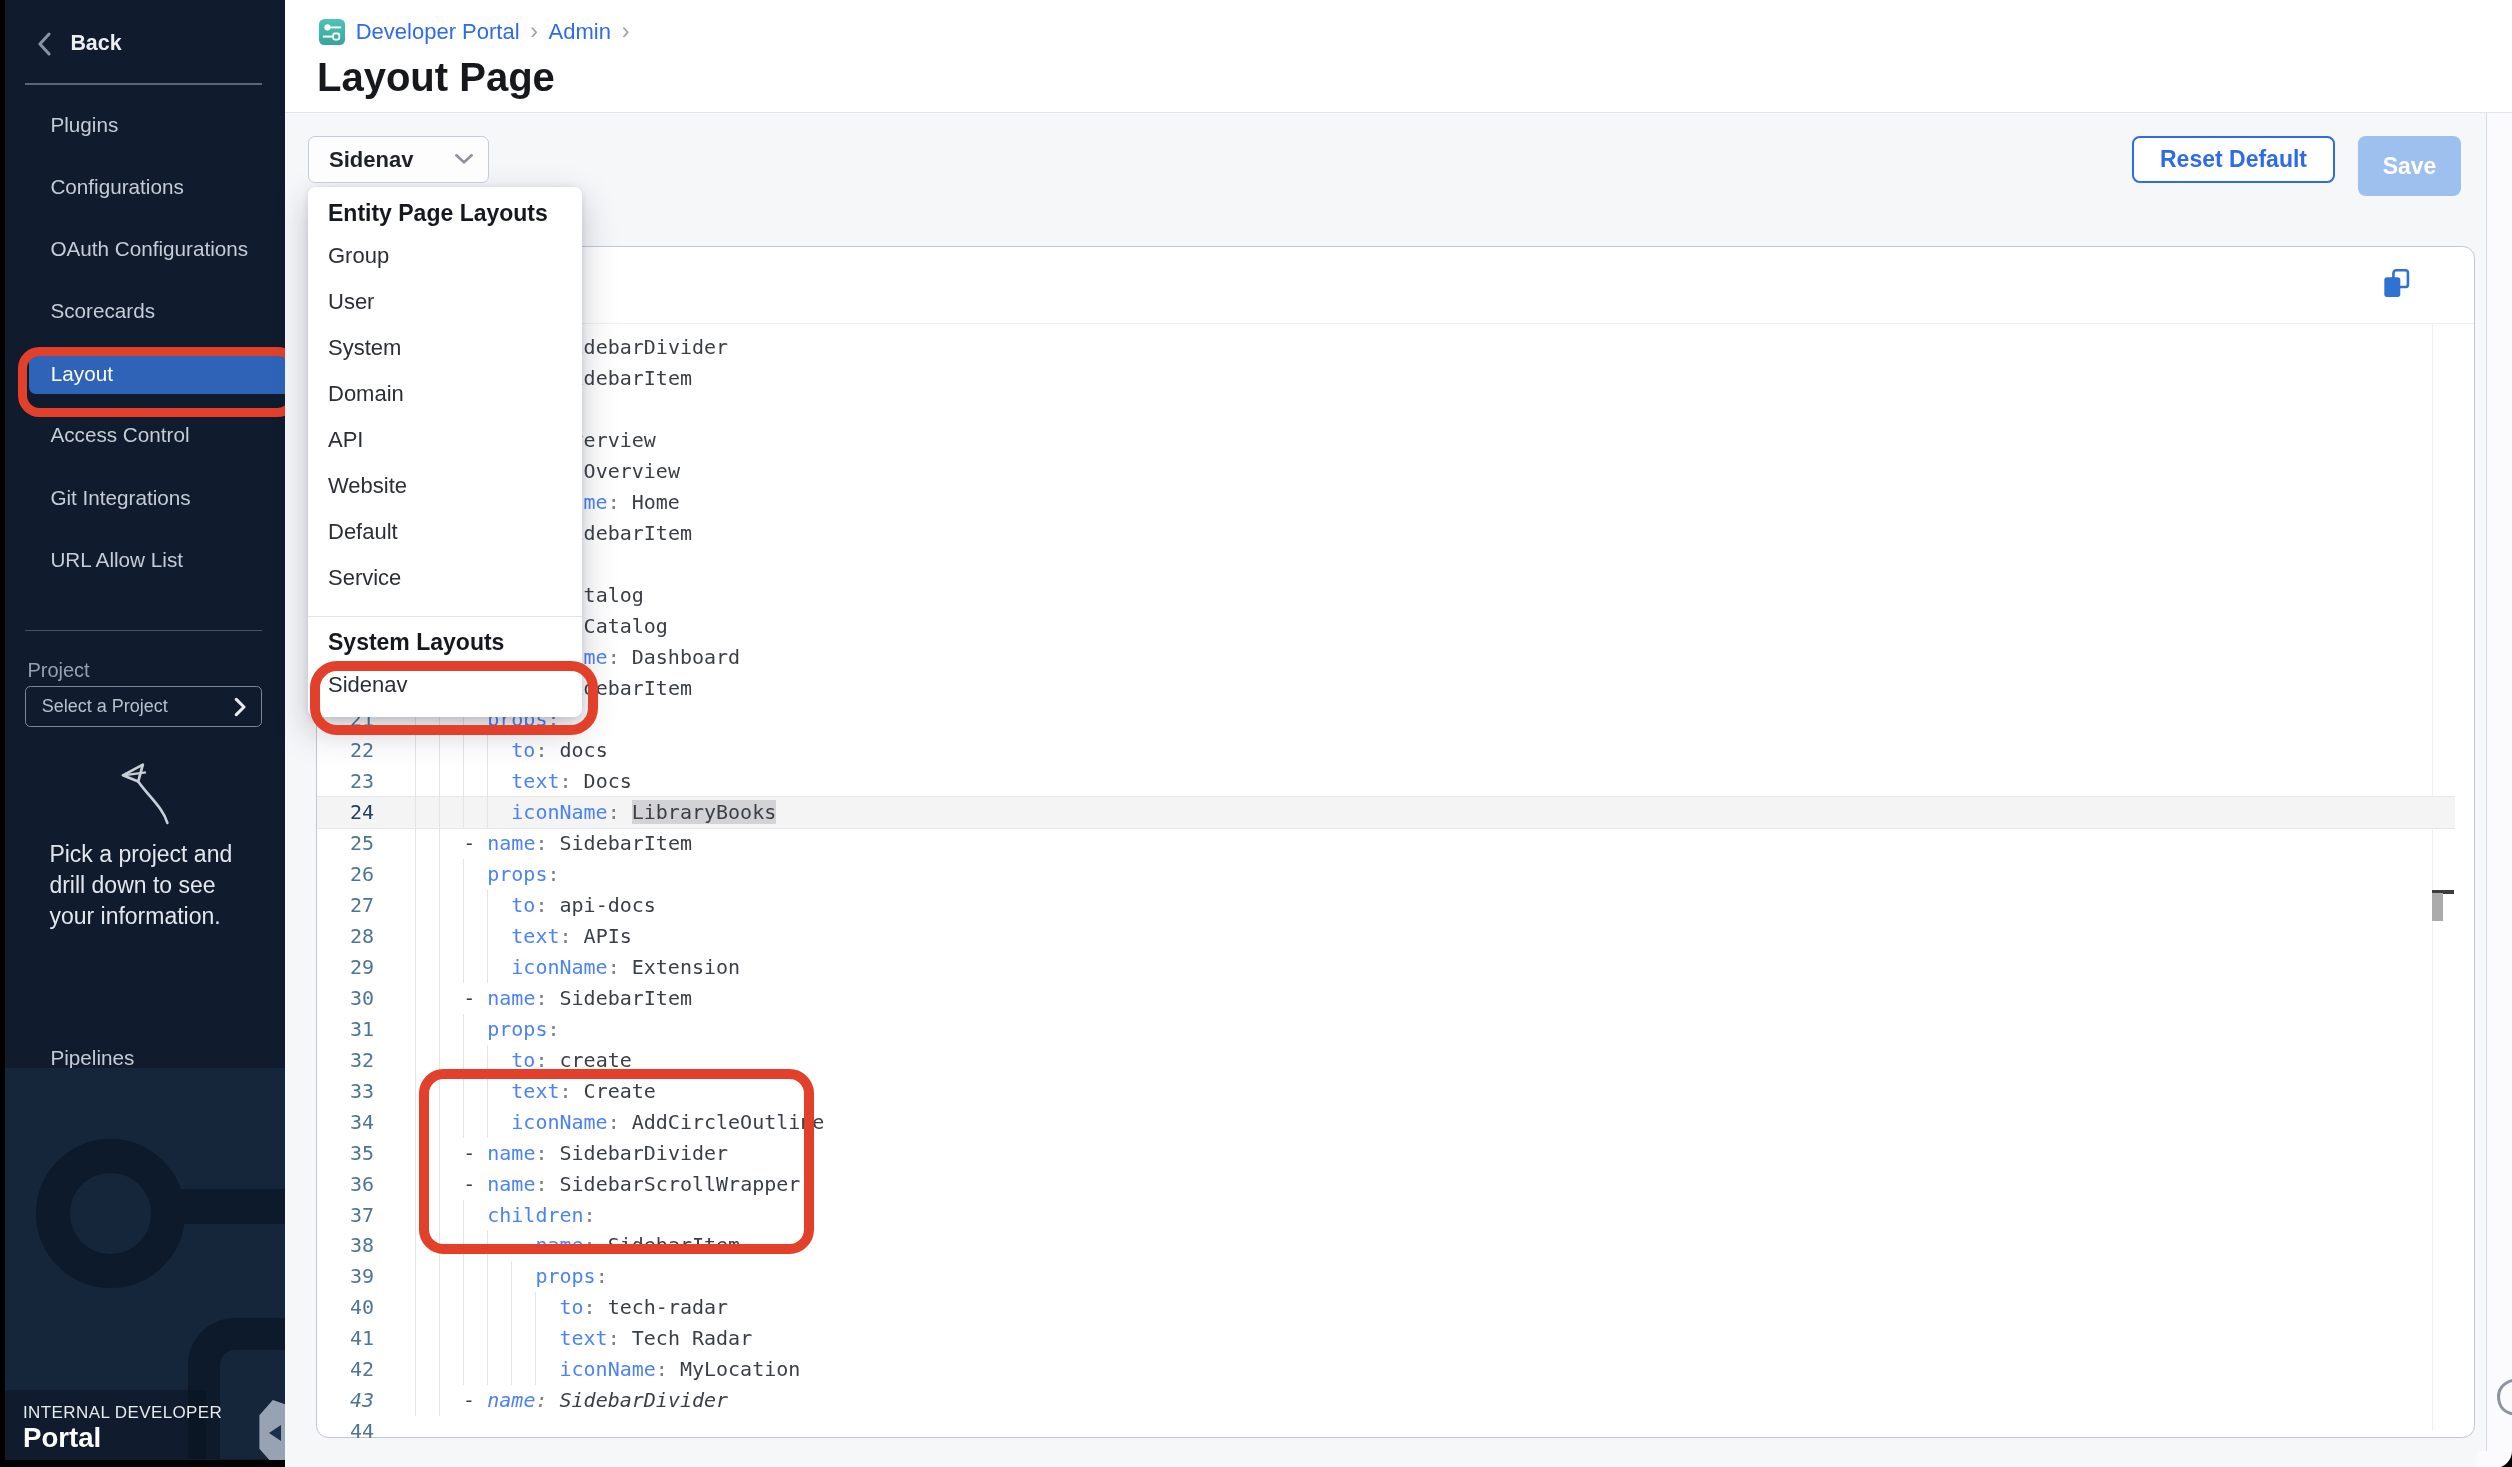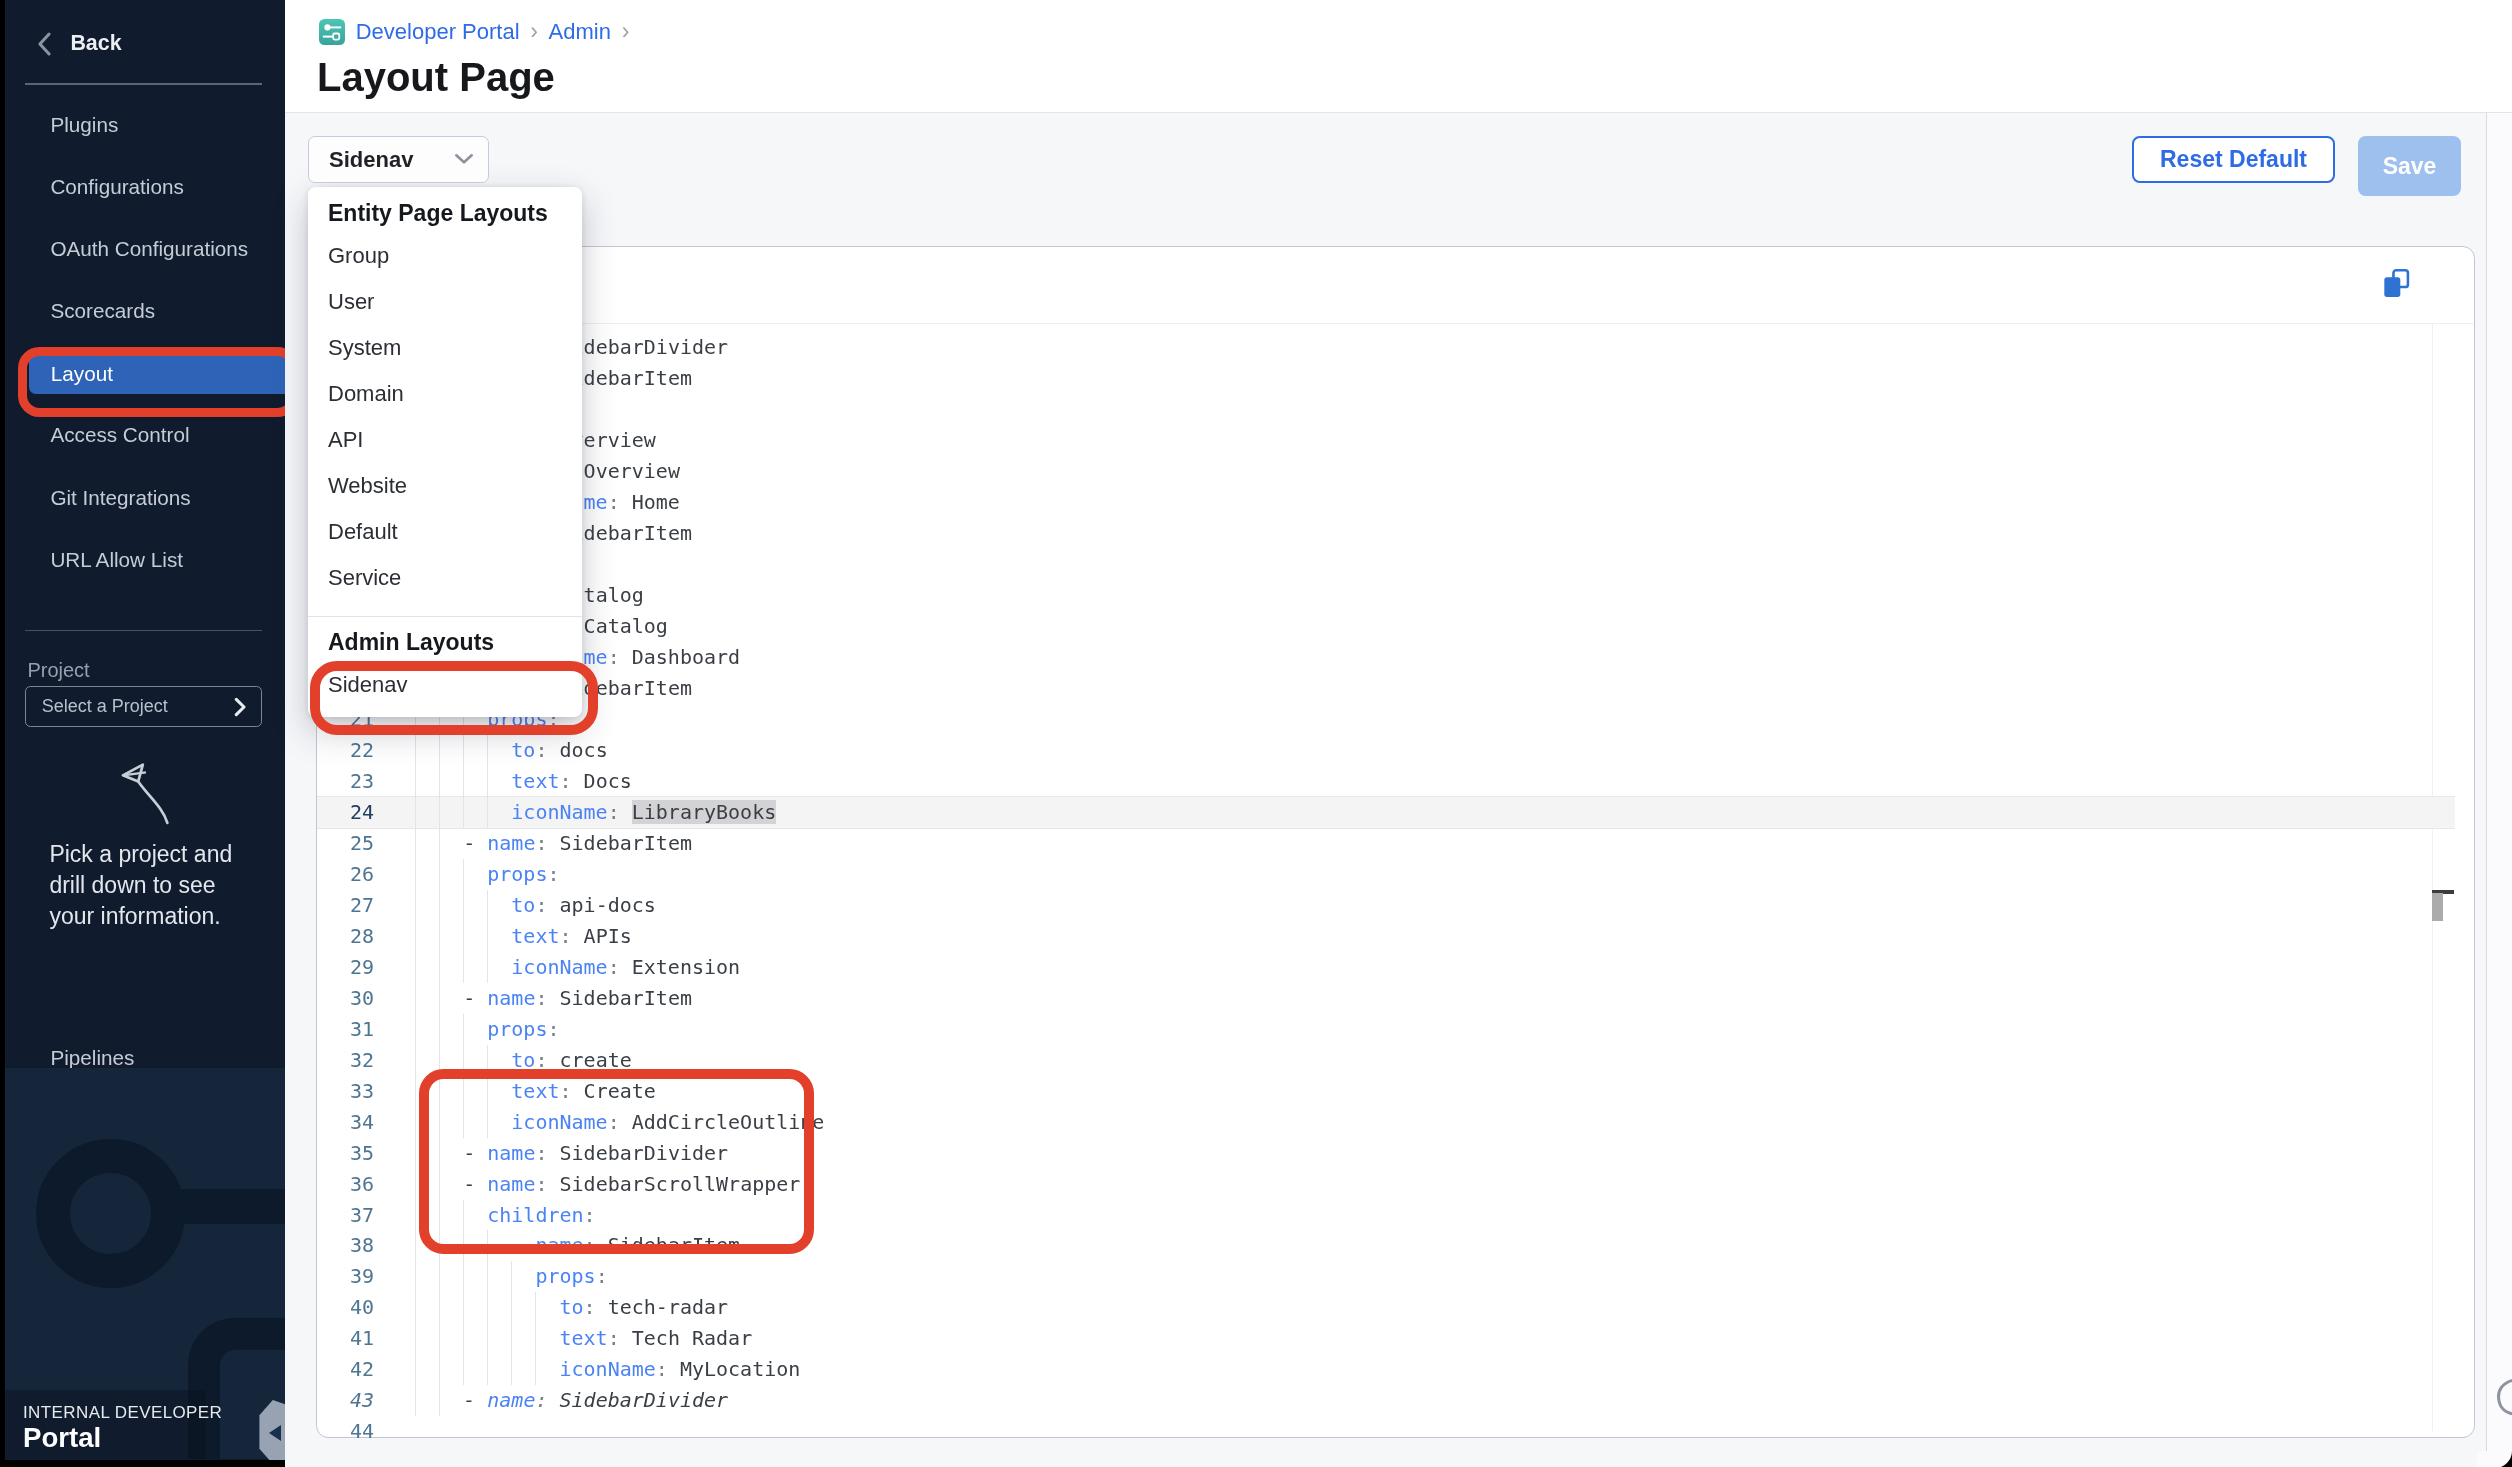--- a/index.html
+++ b/index.html
@@ -342,21 +342,21 @@
         <div class="dd-header">Entity Page Layouts</div>
         <div class="dd-item">Group</div>
         <div class="dd-item">User</div>
         <div class="dd-item">System</div>
         <div class="dd-item">Domain</div>
         <div class="dd-item">API</div>
         <div class="dd-item">Website</div>
         <div class="dd-item">Default</div>
         <div class="dd-item">Service</div>
         <div class="dd-divider"></div>
-        <div class="dd-header">Admin Layouts</div>
+        <div class="dd-header">System Layouts</div>
         <div class="dd-item">Sidenav</div>
       </div>
     <div class="ring" id="ring-sidenav"></div>
 
     <div class="cursor-glyph">
       <svg width="31" height="41" viewBox="0 0 40 54">
         <path d="M34,4 C10,6 2,20 7,36 C11,48 24,52 38,50" fill="none" stroke="#8d93a1" stroke-width="4" stroke-linecap="round"></path>
       </svg>
     </div>
     <div class="corner-black"></div>

